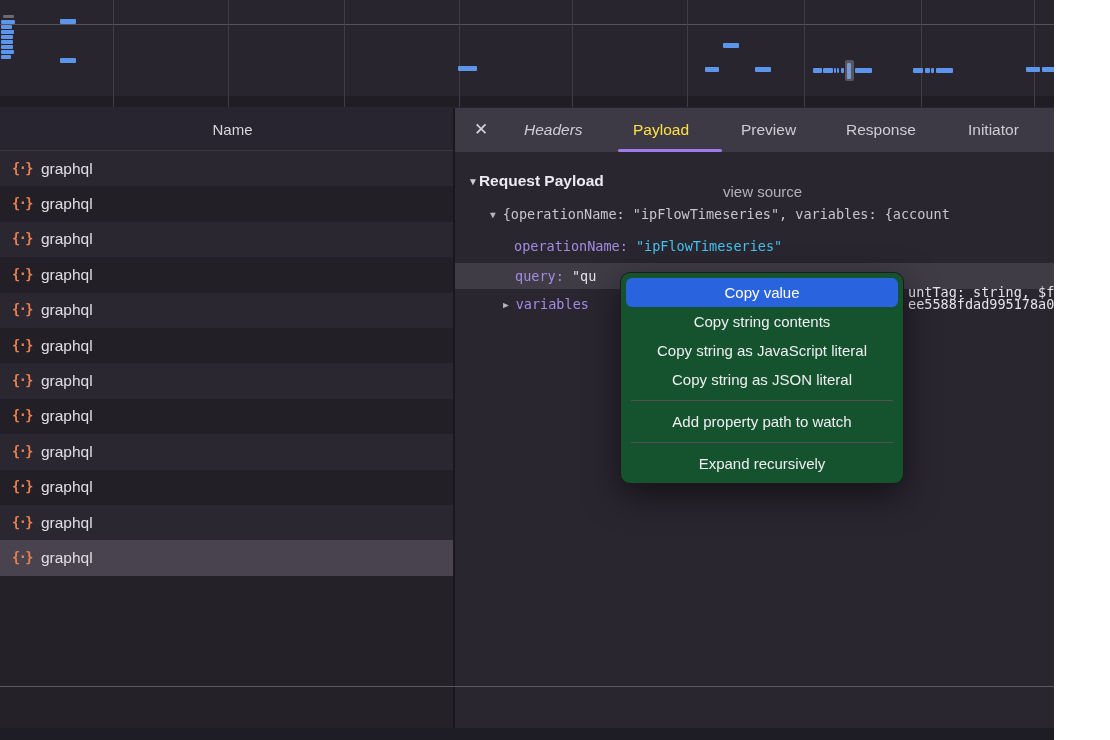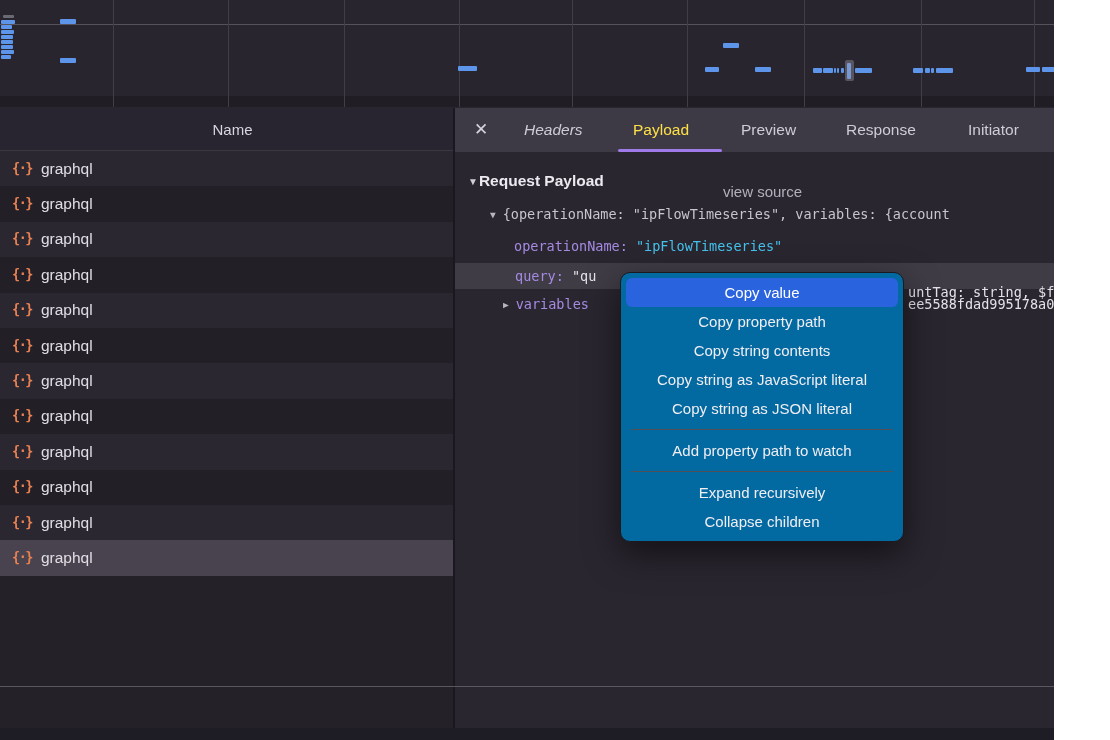--- a/index.html
+++ b/index.html
@@ -55,21 +55,21 @@
   .w{color:#e4e2e8;}
   .g{color:#c8c5cf;}
   #query-band{position:absolute;left:0;top:155px;width:655px;height:26px;background:#403c46;}
   .frag{position:absolute;left:453px;}
 
   
   #footer-divider{position:absolute;left:0;top:686px;width:1110px;height:1px;background:#5b5860;}
   #bottom-band{position:absolute;left:0;top:728px;width:1110px;height:12px;background:#1e1c24;}
 
   
-  #context-menu{position:absolute;left:620px;top:272px;width:284px;background:#0369a1;
+  #context-menu{position:absolute;left:620px;top:272px;width:284px;background:#14532d;
     border:1px solid #1c1a1f;border-radius:10px;padding:5px 0;
     box-shadow:0 12px 34px rgba(0,0,0,.55);z-index:50;}
   .menu-item{height:29px;line-height:29px;margin:0 5px;padding:0 12px;border-radius:6px;
     color:#f0eef3;font-size:15px;white-space:nowrap;}
   .menu-item.highlighted{background:#2a63de;color:#ffffff;}
   .menu-sep{height:1px;background:#535058;margin:6px 10px;}
 </style>
 </head>
 <body>
 
@@ -220,23 +220,21 @@
     <div class="tree-row mono frag" style="top:184px;">
       <span class="w">ee5588fdad995178a0</span>
     </div>
   </div>
 
   <div id="footer-divider"></div>
   <div id="bottom-band"></div>
 
   <div id="context-menu">
       <div class="menu-item highlighted">Copy value</div>
-      <div class="menu-item">Copy property path</div>
       <div class="menu-item">Copy string contents</div>
       <div class="menu-item">Copy string as JavaScript literal</div>
       <div class="menu-item">Copy string as JSON literal</div>
       <div class="menu-sep"></div>
       <div class="menu-item">Add property path to watch</div>
       <div class="menu-sep"></div>
       <div class="menu-item">Expand recursively</div>
-      <div class="menu-item">Collapse children</div>
     </div>
 </div>
 
 </body></html>

